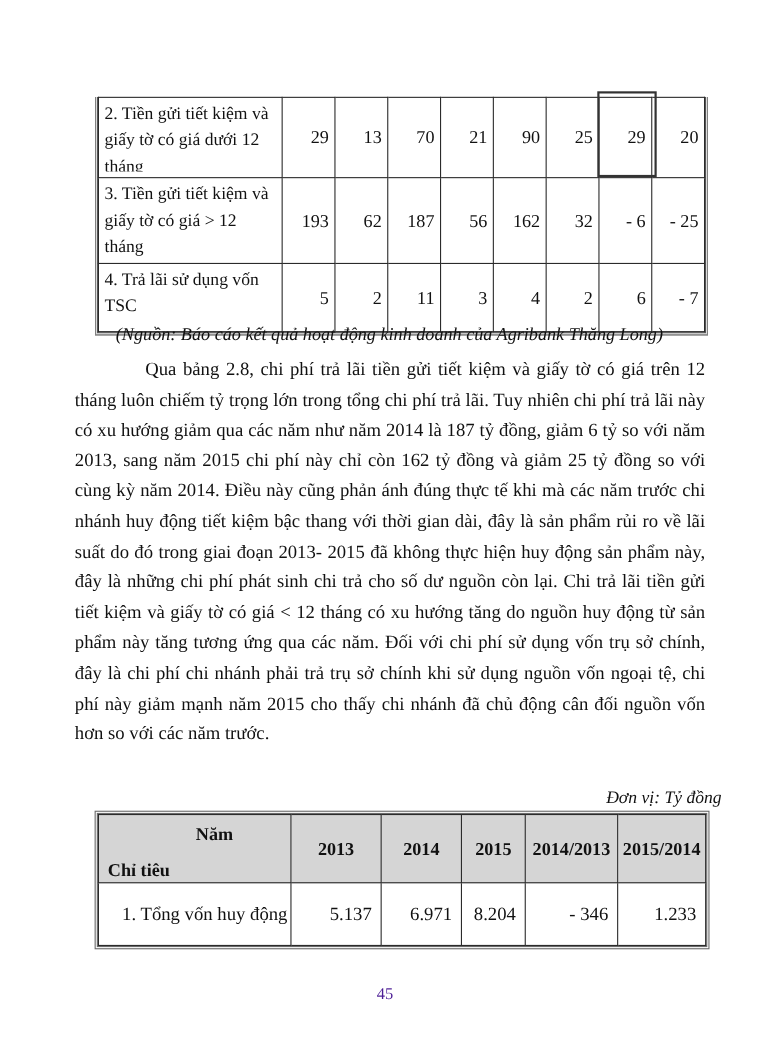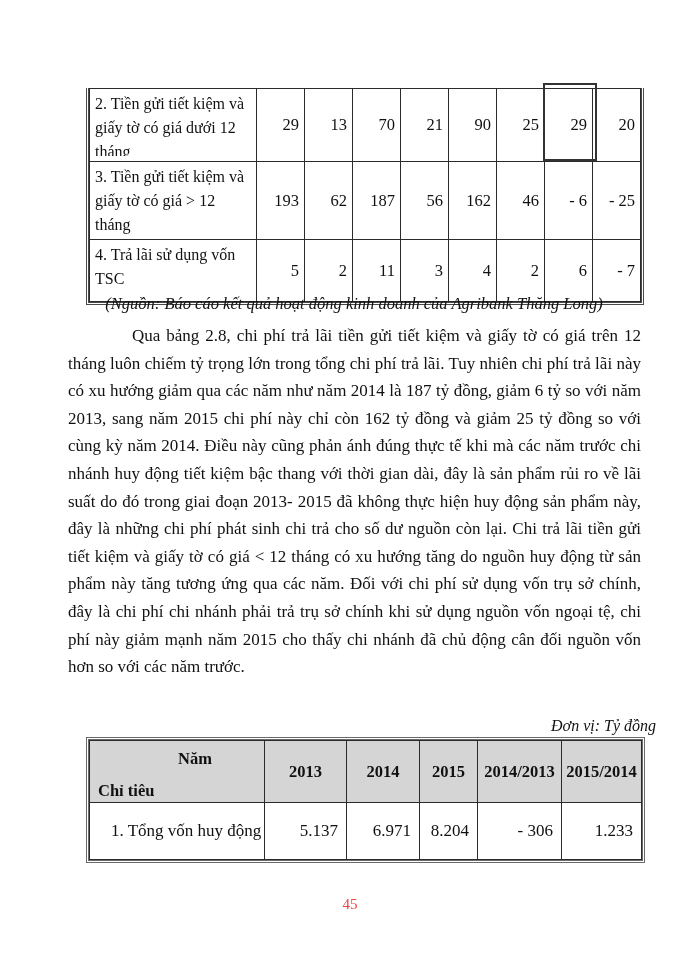--- a/index.html
+++ b/index.html
@@ -76,21 +76,21 @@
   .corner .axis-top{text-align:center;padding-top:6px;font-weight:bold;font-size:16.5px;padding-left:36px;}
   .corner .axis-bottom{text-align:left;padding:12px 0 0 7px;font-weight:bold;font-size:16.5px;}
   .t29 tr.data{height:57px;}
   .t29 tr.data td{font-size:17px;vertical-align:middle;}
   .t29 td.rlbl{padding-left:21px;text-align:left;}
   .t29 td.rnum{text-align:right;padding-right:8px;font-size:16.5px;}
 
   
   .page-num{
     position:absolute;top:896px;left:0;width:700px;
-    text-align:center;font-size:15px;color:#ef4444;
+    text-align:center;font-size:15px;color:#4c1d95;
   }
 </style>
 </head>
 <body>
 
 <div class="page">
 
   <div class="t28-wrap">
     <table class="t28">
       <colgroup>
@@ -128,21 +128,21 @@
             <div>3. Tiền gửi tiết kiệm và</div>
             <div>giấy tờ có giá &gt;  12</div>
             <div>tháng</div>
           </div>
         </td>
         <td class="num">193</td>
         <td class="num">62</td>
         <td class="num">187</td>
         <td class="num">56</td>
         <td class="num">162</td>
-        <td class="num">46</td>
+        <td class="num">32</td>
         <td class="num">- 6</td>
         <td class="num">- 25</td>
       </tr>
       <tr class="r4">
         <td class="lbl">
           <div class="cellbox">
             <div>4. Trả lãi  sử dụng vốn</div>
             <div>TSC</div>
           </div>
         </td>
@@ -186,21 +186,21 @@
         <td>2014</td>
         <td>2015</td>
         <td>2014/2013</td>
         <td>2015/2014</td>
       </tr>
       <tr class="data">
         <td class="rlbl">1. Tổng vốn huy động</td>
         <td class="rnum">5.137</td>
         <td class="rnum">6.971</td>
         <td class="rnum">8.204</td>
-        <td class="rnum">- 306</td>
+        <td class="rnum">- 346</td>
         <td class="rnum">1.233</td>
       </tr>
     </tbody>
       </table>
   </div>
 
   <div class="page-num">45</div>
 
 </div>
 

